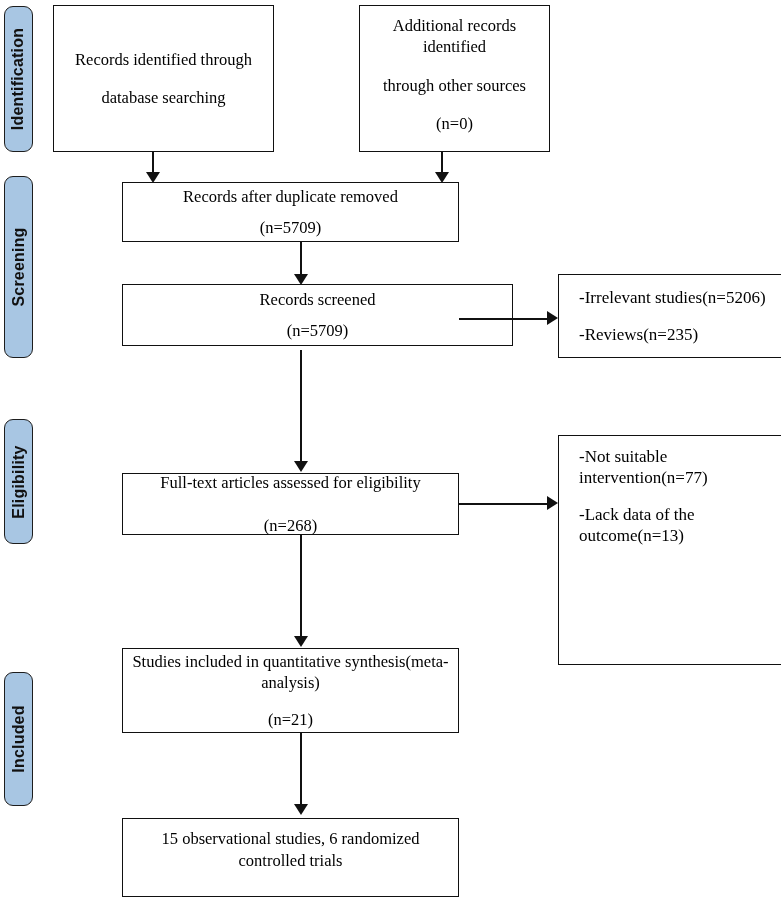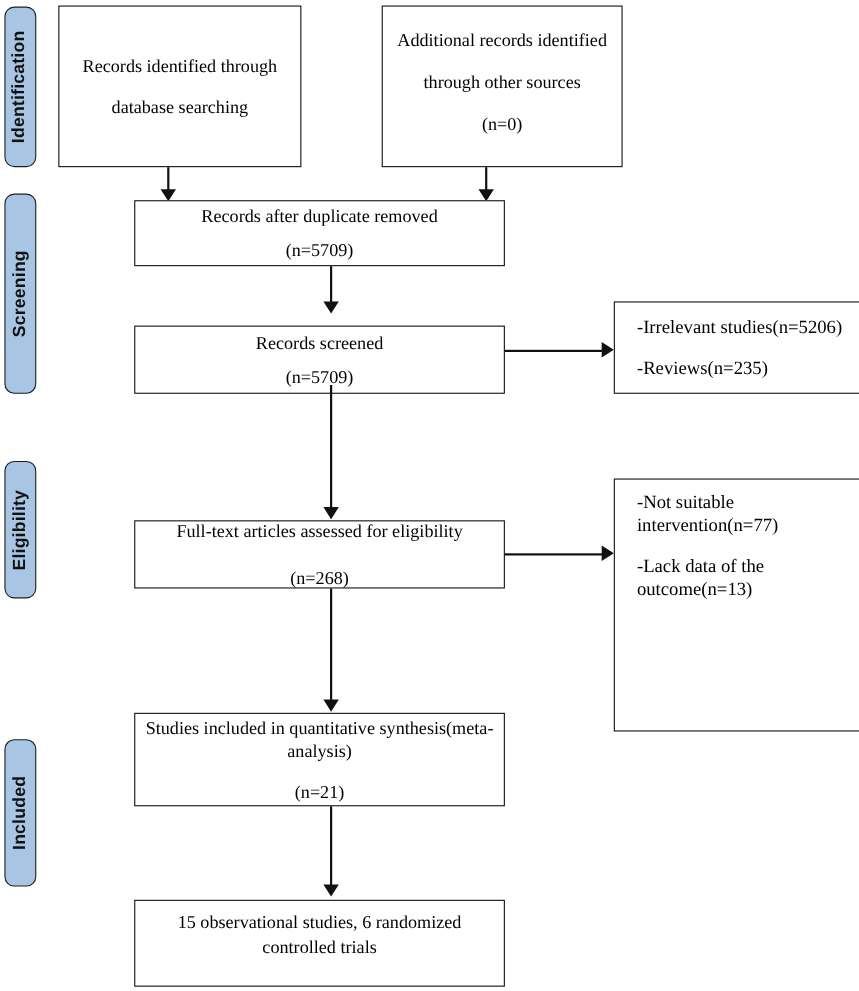--- a/index.html
+++ b/index.html
@@ -119,41 +119,41 @@
 
   <div class="stage-pill" style="left:4px; top:672px; width:29px; height:134px;">
     <span class="pill-label">Included</span>
   </div>
 
   <div class="flow-box center-text" style="left:53px; top:5px; width:221px; height:147px; padding:6px 8px;">
     <div class="box-line">Records identified through</div>
     <div class="box-line gap-above">database searching</div>
   </div>
 
-  <div class="flow-box center-text" style="left:347px; top:5px; width:219px; height:147px; padding:6px 10px 14px 10px;">
+  <div class="flow-box center-text" style="left:359px; top:5px; width:191px; height:147px; padding:6px 10px 14px 10px;">
     <div class="box-line">Additional records identified</div>
     <div class="box-line gap-above">through other sources</div>
     <div class="box-line gap-above">(n=0)</div>
   </div>
 
   <div class="vline" style="left:152px; top:152px; height:23px;"></div>
   <div class="arrow-down" style="left:146px; top:172px;"></div>
 
   <div class="vline" style="left:441px; top:152px; height:23px;"></div>
   <div class="arrow-down" style="left:435px; top:172px;"></div>
 
   <div class="flow-box center-text" style="left:122px; top:182px; width:337px; height:60px; padding:4px 8px;">
     <div class="box-line">Records after duplicate removed</div>
     <div class="box-line" style="margin-top:10px;">(n=5709)</div>
   </div>
 
   <div class="vline" style="left:300px; top:242px; height:35px;"></div>
   <div class="arrow-down" style="left:294px; top:274px;"></div>
 
-  <div class="flow-box center-text" style="left:122px; top:296px; width:337px; height:62px; padding:4px 8px;">
+  <div class="flow-box center-text" style="left:122px; top:284px; width:391px; height:62px; padding:4px 8px;">
     <div class="box-line">Records screened</div>
     <div class="box-line" style="margin-top:10px;">(n=5709)</div>
   </div>
 
   <div class="hline" style="left:459px; top:318px; width:90px;"></div>
   <div class="arrow-right" style="left:547px; top:311px;"></div>
 
   <div class="flow-box left-text" style="left:558px; top:274px; width:235px; height:84px; padding:4px 6px;">
     <div class="excl-item">-Irrelevant studies(n=5206)</div>
     <div class="excl-item">-Reviews(n=235)</div>

